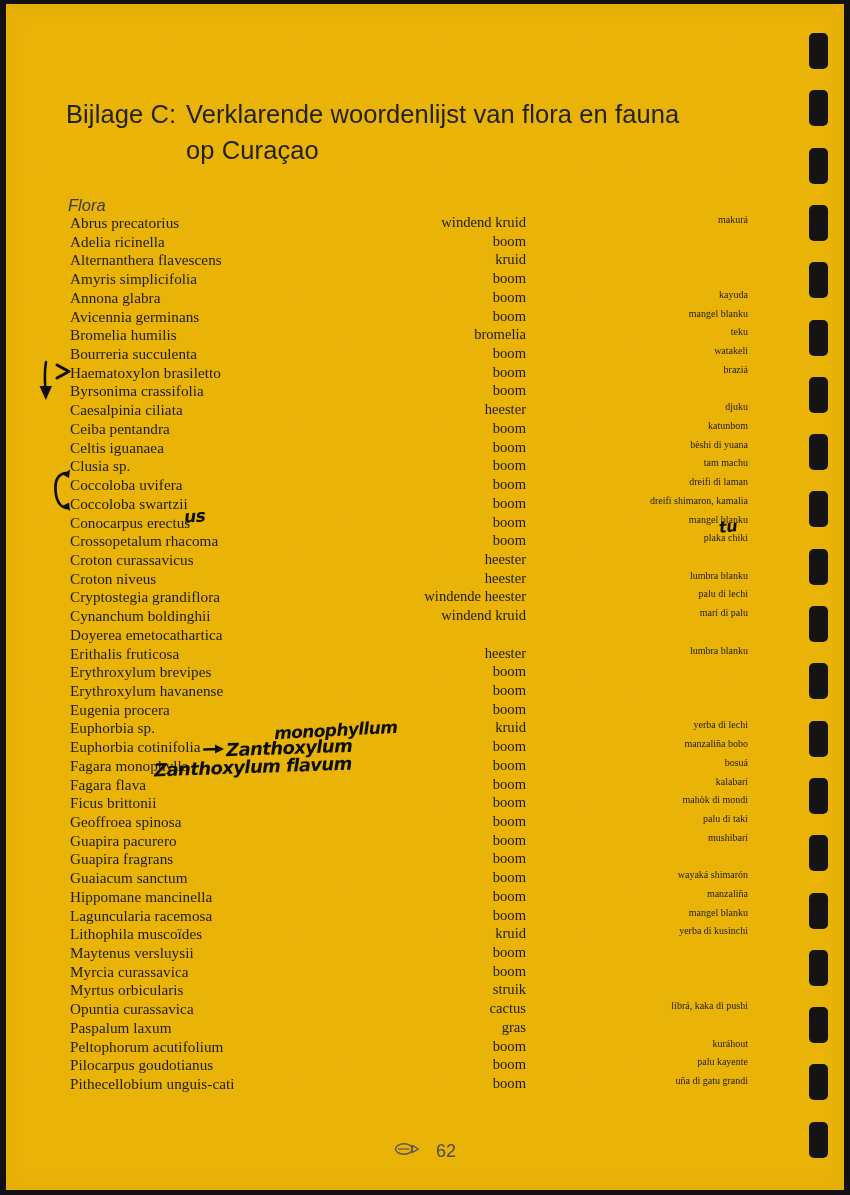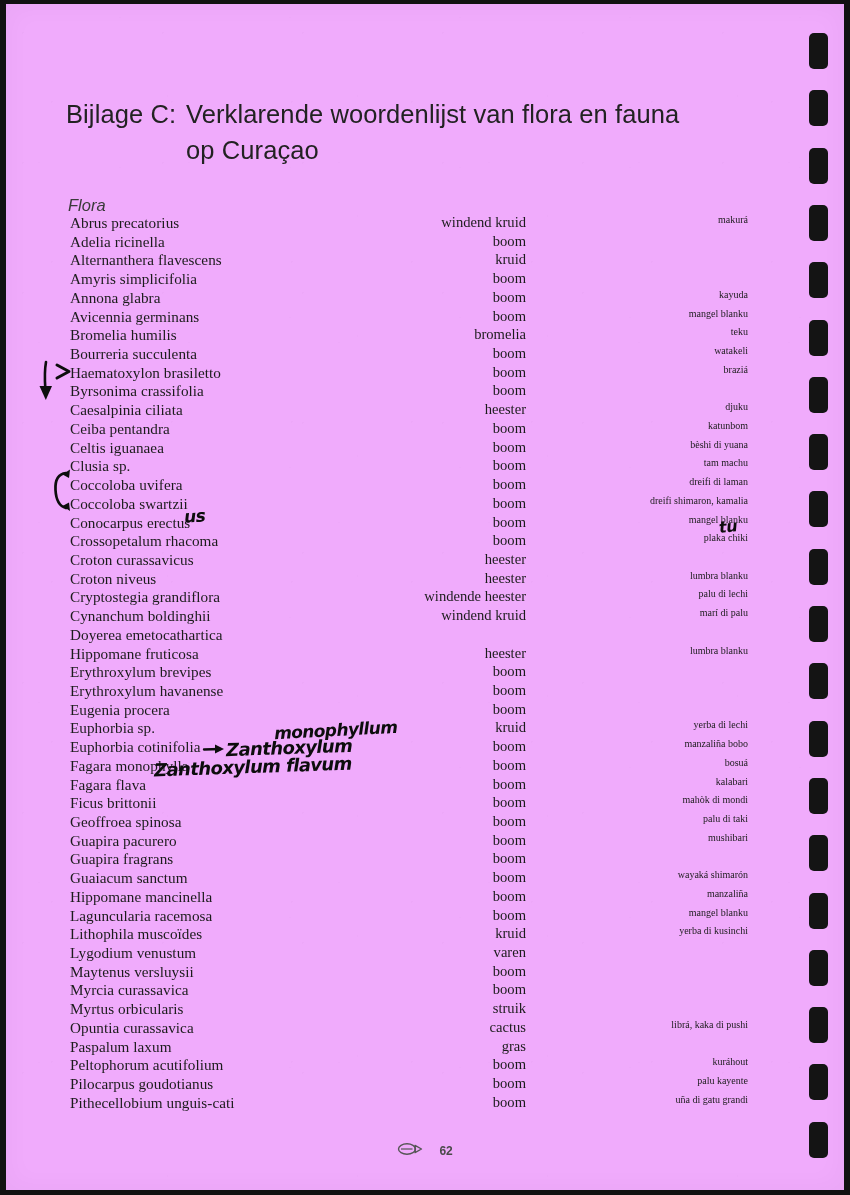--- a/index.html
+++ b/index.html
@@ -5,21 +5,21 @@
 <style>
   html,body{margin:0;padding:0;background:#0a0a0a;}
   body{width:850px;height:1195px;overflow:hidden;
        font-family:"Liberation Serif","DejaVu Serif",serif;}
 
   
   #scan{position:relative;width:850px;height:1195px;
         background:#111;overflow:hidden;}
 
   #page{position:absolute;left:6px;top:4px;width:838px;height:1186px;
-        background:#f0abfc;overflow:hidden;
+        background:#eab308;overflow:hidden;
         box-shadow:inset 0 0 28px rgba(0,0,0,.035);}
 
   
   #grain{position:absolute;inset:0;pointer-events:none;opacity:.5;
     background-image:
       radial-gradient(circle at 12% 22%, rgba(0,0,0,.025) 0 1px, transparent 1px),
       radial-gradient(circle at 67% 9%,  rgba(0,0,0,.02) 0 1px, transparent 1px),
       radial-gradient(circle at 38% 61%, rgba(0,0,0,.022) 0 1px, transparent 1px),
       radial-gradient(circle at 85% 77%, rgba(0,0,0,.02) 0 1px, transparent 1px),
       radial-gradient(circle at 22% 88%, rgba(0,0,0,.018) 0 1px, transparent 1px);
@@ -49,21 +49,21 @@
        color:#1c1c1c;white-space:nowrap;letter-spacing:.05px;}
   .typ{position:absolute;left:290px;width:230px;text-align:right;
        font-size:14.6px;color:#1c1c1c;white-space:nowrap;}
   .pap{position:absolute;right:96px;text-align:right;
        font-size:10px;color:#1c1c1c;white-space:nowrap;}
 
   
   #footer{position:absolute;left:0;top:1136px;width:838px;
           text-align:center;font-size:17px;color:#4a4a4a;}
   #footer .pnum{font-family:"Liberation Sans","DejaVu Sans",sans-serif;
-                font-size:12px;vertical-align:middle;margin-left:12px;font-weight:bold;}
+                font-size:18px;vertical-align:middle;margin-left:12px;}
   #leafico{display:inline-block;vertical-align:middle;}
 
   
   .hw{position:absolute;color:#0d0d0d;
       font-family:"DejaVu Sans",sans-serif;font-weight:bold;
       font-style:italic;white-space:nowrap;pointer-events:none;}
   .hw-mono{font-size:15px;letter-spacing:-.6px;}
   svg.hwmark{position:absolute;pointer-events:none;overflow:visible;}
 </style>
 </head>
@@ -189,21 +189,21 @@
           <span class="sci">Cynanchum boldinghii</span>
           <span class="typ">windend kruid</span>
           <span class="pap">marí di palu</span>
         </div>
         <div class="row">
           <span class="sci">Doyerea emetocathartica</span>
           <span class="typ"></span>
           <span class="pap"></span>
         </div>
         <div class="row">
-          <span class="sci">Hippomane fruticosa</span>
+          <span class="sci">Erithalis fruticosa</span>
           <span class="typ">heester</span>
           <span class="pap">lumbra blanku</span>
         </div>
         <div class="row">
           <span class="sci">Erythroxylum brevipes</span>
           <span class="typ">boom</span>
           <span class="pap"></span>
         </div>
         <div class="row">
           <span class="sci">Erythroxylum havanense</span>
@@ -267,25 +267,20 @@
         </div>
         <div class="row">
           <span class="sci">Laguncularia racemosa</span>
           <span class="typ">boom</span>
           <span class="pap">mangel blanku</span>
         </div>
         <div class="row">
           <span class="sci">Lithophila muscoïdes</span>
           <span class="typ">kruid</span>
           <span class="pap">yerba di kusinchi</span>
-        </div>
-        <div class="row">
-          <span class="sci">Lygodium venustum</span>
-          <span class="typ">varen</span>
-          <span class="pap"></span>
         </div>
         <div class="row">
           <span class="sci">Maytenus versluysii</span>
           <span class="typ">boom</span>
           <span class="pap"></span>
         </div>
         <div class="row">
           <span class="sci">Myrcia curassavica</span>
           <span class="typ">boom</span>
           <span class="pap"></span>

